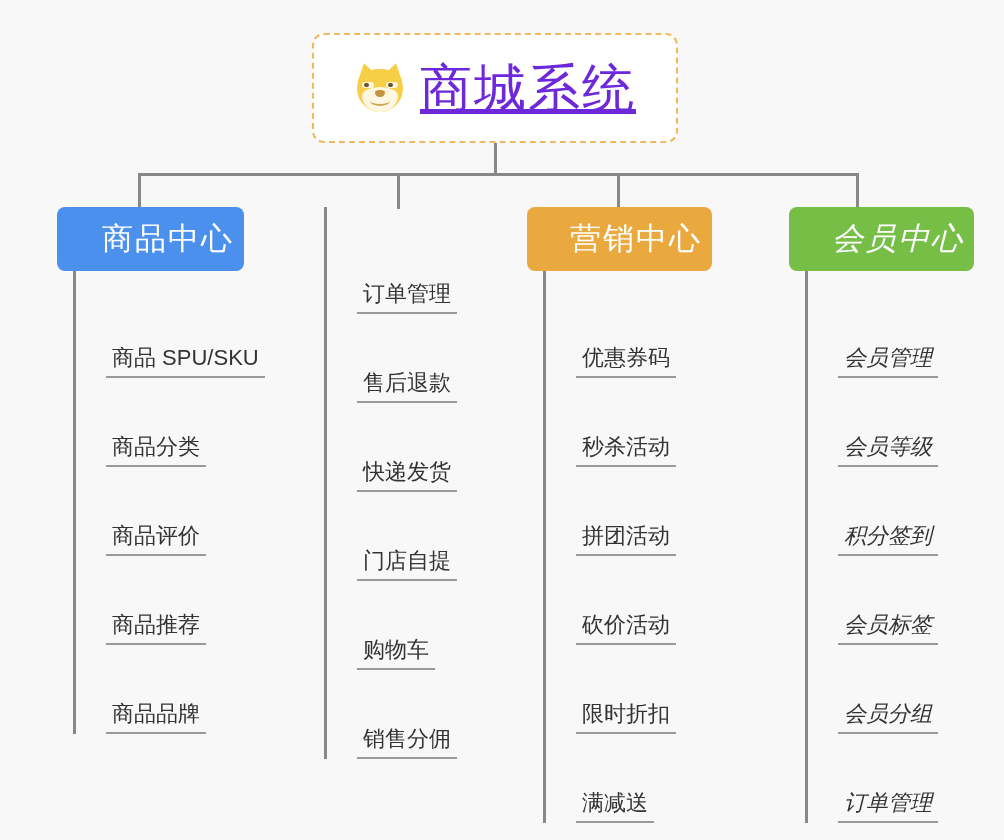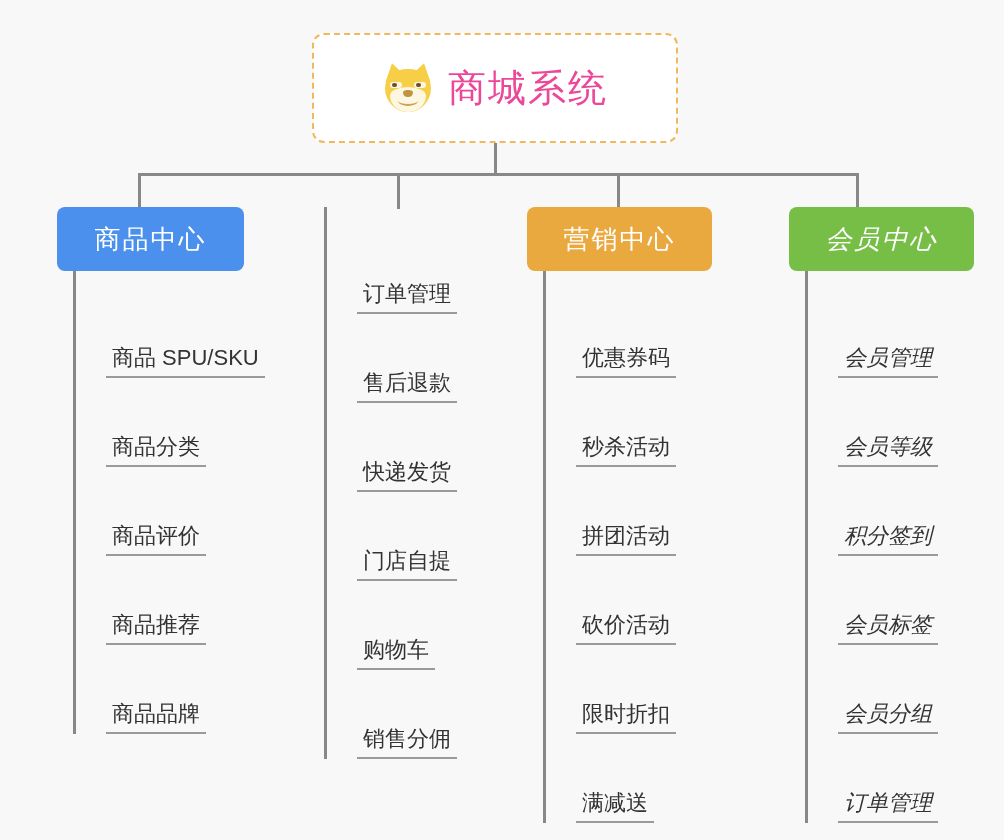--- a/index.html
+++ b/index.html
@@ -31,25 +31,26 @@
     background: #ffffff;
     border: 2px dashed #f0b95c;
     border-radius: 12px;
     box-sizing: border-box;
     display: flex;
     align-items: center;
     justify-content: center;
     gap: 14px;
   }
   .root-title {
-    font-size: 38px;
-    color: #ec4899;
+    font-size: 52px;
+    color: #6d28d9;
     letter-spacing: 2px;
     line-height: 1;
     white-space: nowrap;
+    text-decoration: underline;
   }
 
   
   .dog-icon {
     position: relative;
     width: 52px;
     height: 50px;
     flex: 0 0 auto;
   }
   .dog-icon .ear {
@@ -131,23 +132,23 @@
   
   .branch {
     position: absolute;
     top: 207px;
   }
   .branch-header {
     height: 64px;
     border-radius: 8px;
     display: flex;
     align-items: center;
-    justify-content: center;
+    justify-content: flex-end;
     color: #ffffff;
-    font-size: 26px;
+    font-size: 31px;
     letter-spacing: 2px;
     box-sizing: border-box;
     padding: 0 10px;
   }
   .branch-body {
     position: relative;
     margin-left: 16px;
     border-left: 3px solid #888888;
     padding-top: 18px;
   }

